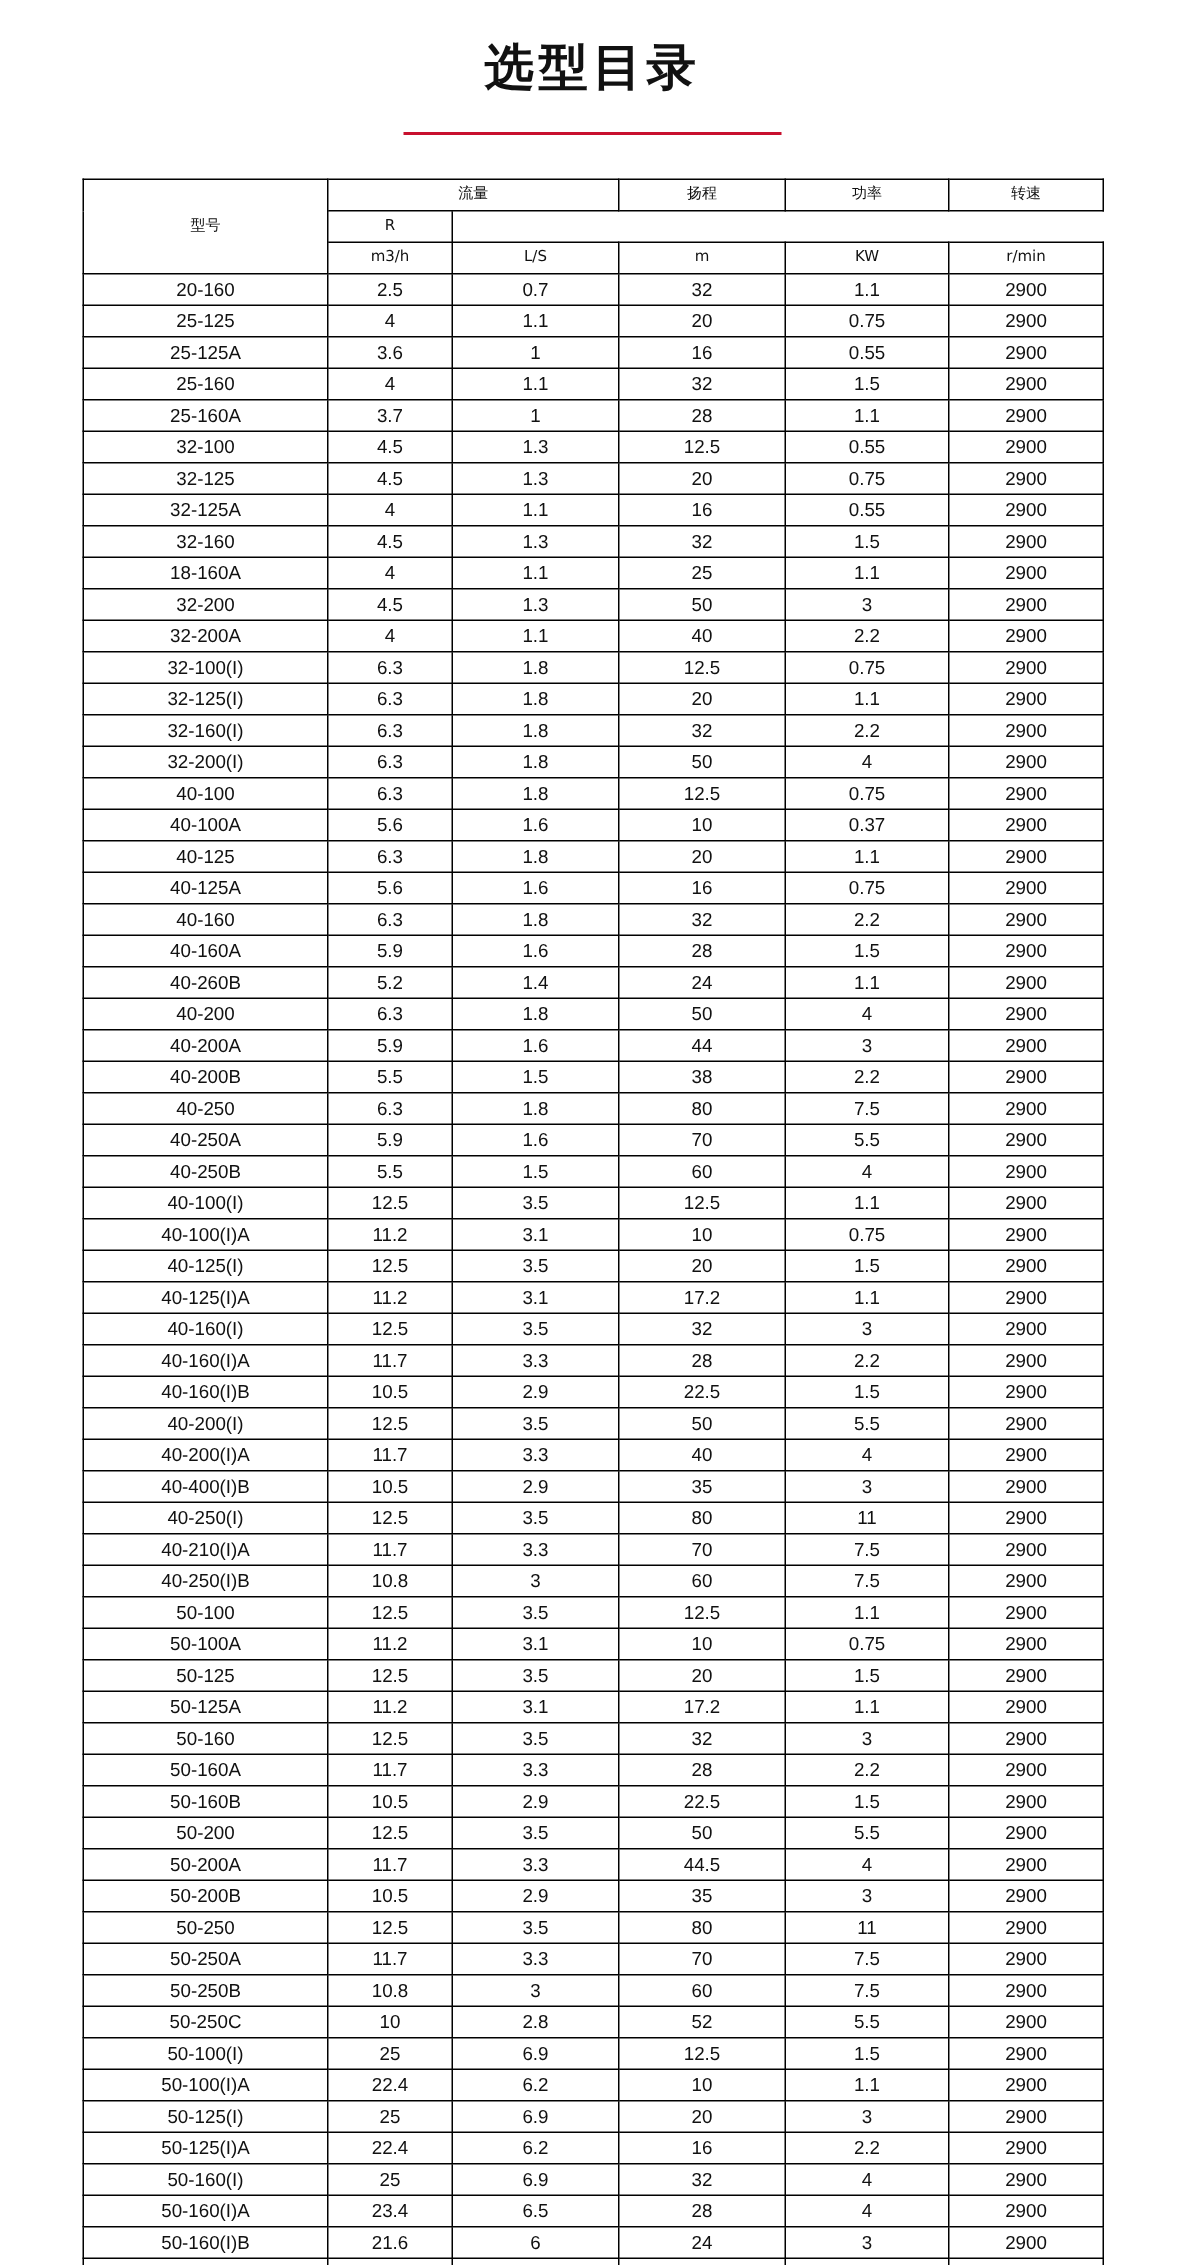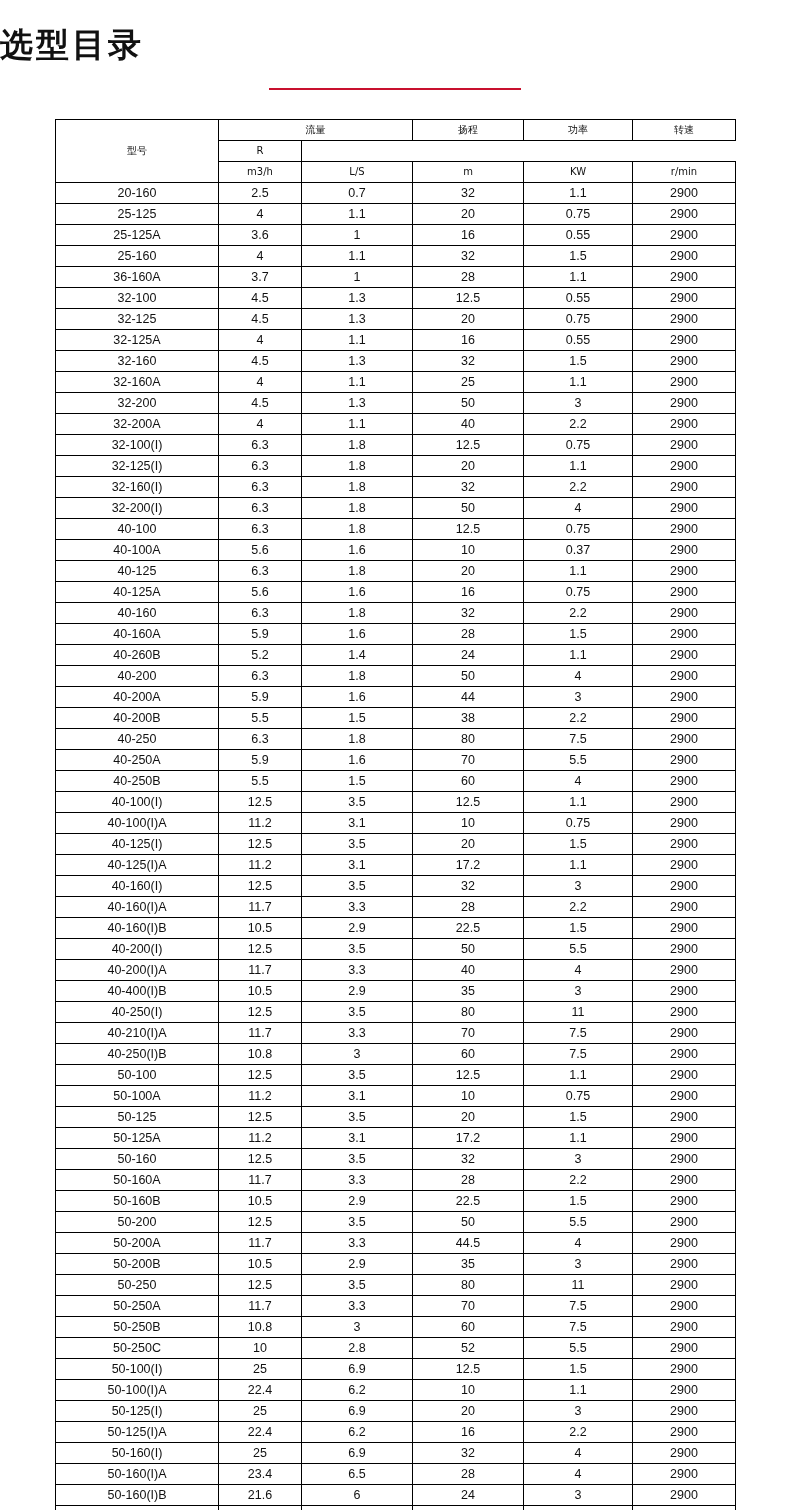--- a/index.html
+++ b/index.html
@@ -13,20 +13,21 @@
     min-height: 1510px;
     font-family: "Liberation Sans", sans-serif;
     color: #1a1a1a;
   }
   .page {
     width: 790px;
     position: relative;
     padding-top: 22px;
   }
   .title-block {
+    text-align: center;
   }
   .doc-title {
     font-family: "DejaVu Sans", sans-serif;
     font-size: 33px;
     font-weight: bold;
     letter-spacing: 3px;
     color: #111111;
     margin: 0;
     line-height: 46px;
   }
@@ -143,21 +144,21 @@
           </tr>
           <tr>
             <td>25-160</td>
             <td>4</td>
             <td>1.1</td>
             <td>32</td>
             <td>1.5</td>
             <td>2900</td>
           </tr>
           <tr>
-            <td>36-160A</td>
+            <td>25-160A</td>
             <td>3.7</td>
             <td>1</td>
             <td>28</td>
             <td>1.1</td>
             <td>2900</td>
           </tr>
           <tr>
             <td>32-100</td>
             <td>4.5</td>
             <td>1.3</td>
@@ -183,21 +184,21 @@
           </tr>
           <tr>
             <td>32-160</td>
             <td>4.5</td>
             <td>1.3</td>
             <td>32</td>
             <td>1.5</td>
             <td>2900</td>
           </tr>
           <tr>
-            <td>32-160A</td>
+            <td>18-160A</td>
             <td>4</td>
             <td>1.1</td>
             <td>25</td>
             <td>1.1</td>
             <td>2900</td>
           </tr>
           <tr>
             <td>32-200</td>
             <td>4.5</td>
             <td>1.3</td>

